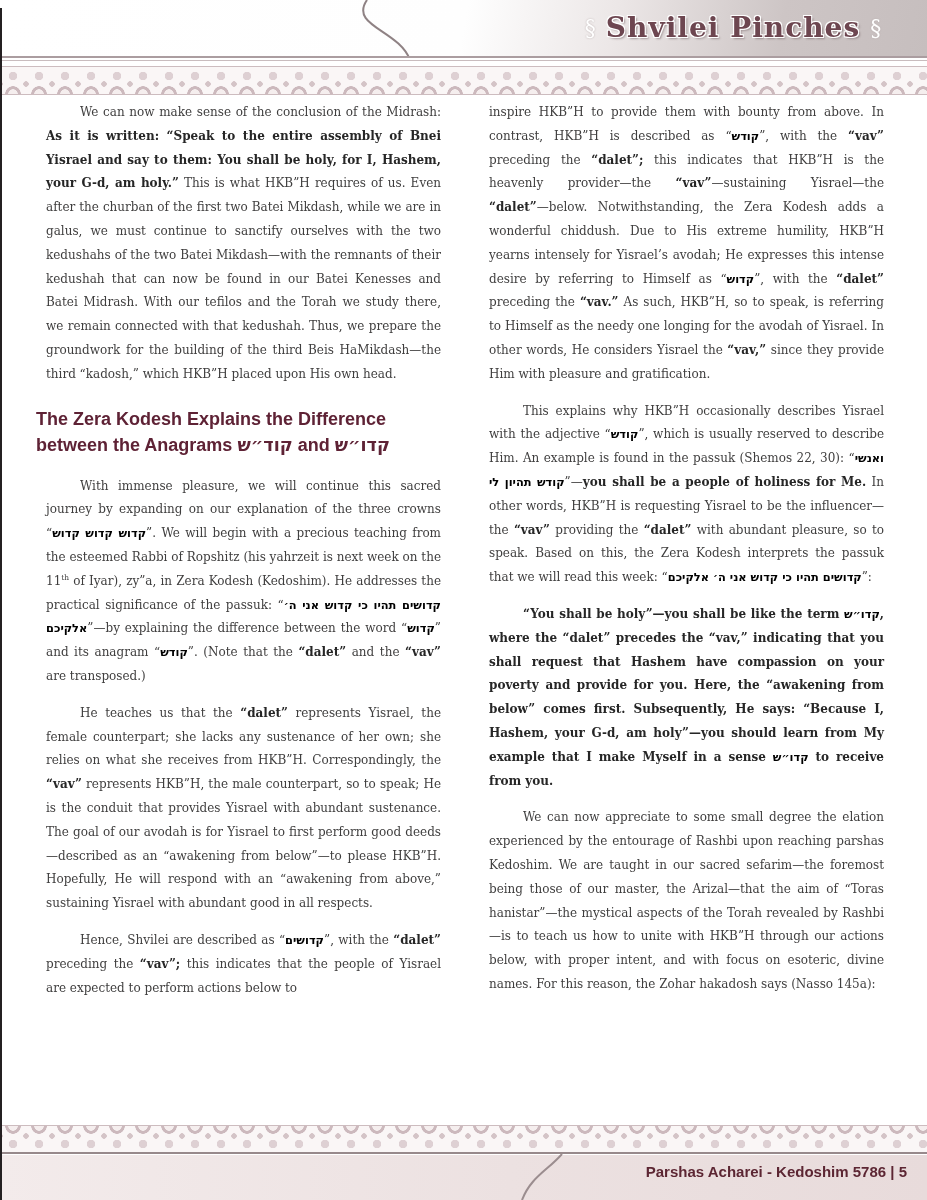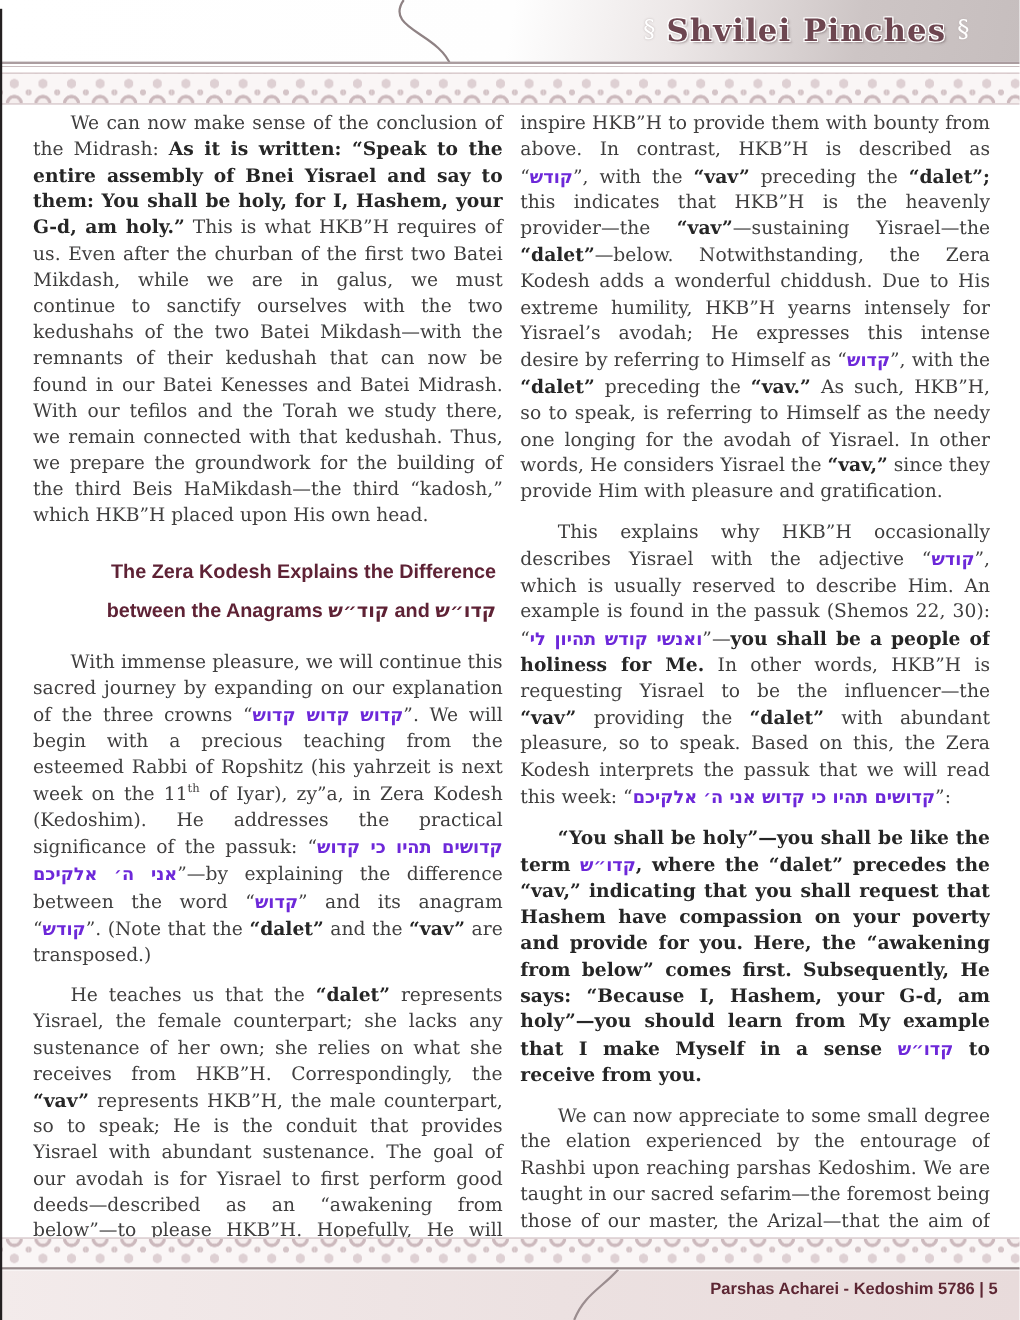--- a/index.html
+++ b/index.html
@@ -52,32 +52,32 @@
   .lace.top{top:66px;}
   .lace.bottom{bottom:46px;transform:scaleY(-1);}
 
   
   .content{
     position:absolute;top:101px;left:30px;right:27px;bottom:74px;
     display:flex;gap:16px;overflow:hidden;
   }
   .col{flex:1 1 0;min-width:0;}
   .para{
-    margin:13px 0;text-align:justify;text-indent:34px;
-    font-size:17px;line-height:23.8px;
+    margin:13px 16px;text-align:justify;text-indent:34px;
+    font-size:12px;line-height:23.8px;
   }
   .para.noindent{text-indent:0;}
   .col .para:first-child{margin-top:0;}
   .b{font-weight:bold;color:#262626;}
-  .he{font-family:"DejaVu Sans", sans-serif;font-weight:bold;color:#6d28d9;font-size:.95em;}
+  .he{font-family:"DejaVu Sans", sans-serif;font-weight:bold;color:#000000;font-size:.95em;}
   .sup{vertical-align:super;font-size:.62em;line-height:0;}
   .subhead{
-    margin:19px 6px 17px 6px;text-align:right;
+    margin:19px 6px 17px 6px;text-align:left;
     font-family:"Liberation Sans", sans-serif;font-weight:bold;
-    font-size:18px;line-height:36px;color:#5e2235;
+    font-size:18px;line-height:26px;color:#5e2235;
   }
   .subhead .he{color:#5e2235;font-size:.98em;}
 
   
   .footer{
     position:absolute;bottom:0;left:0;right:0;height:46px;
     background:linear-gradient(to right,#f3ebeb 0%,#ece1e1 55%,#e8dbdb 100%);
     border-top:2px solid #97898b;
     box-shadow:inset 0 1px 0 #ffffff;
   }

